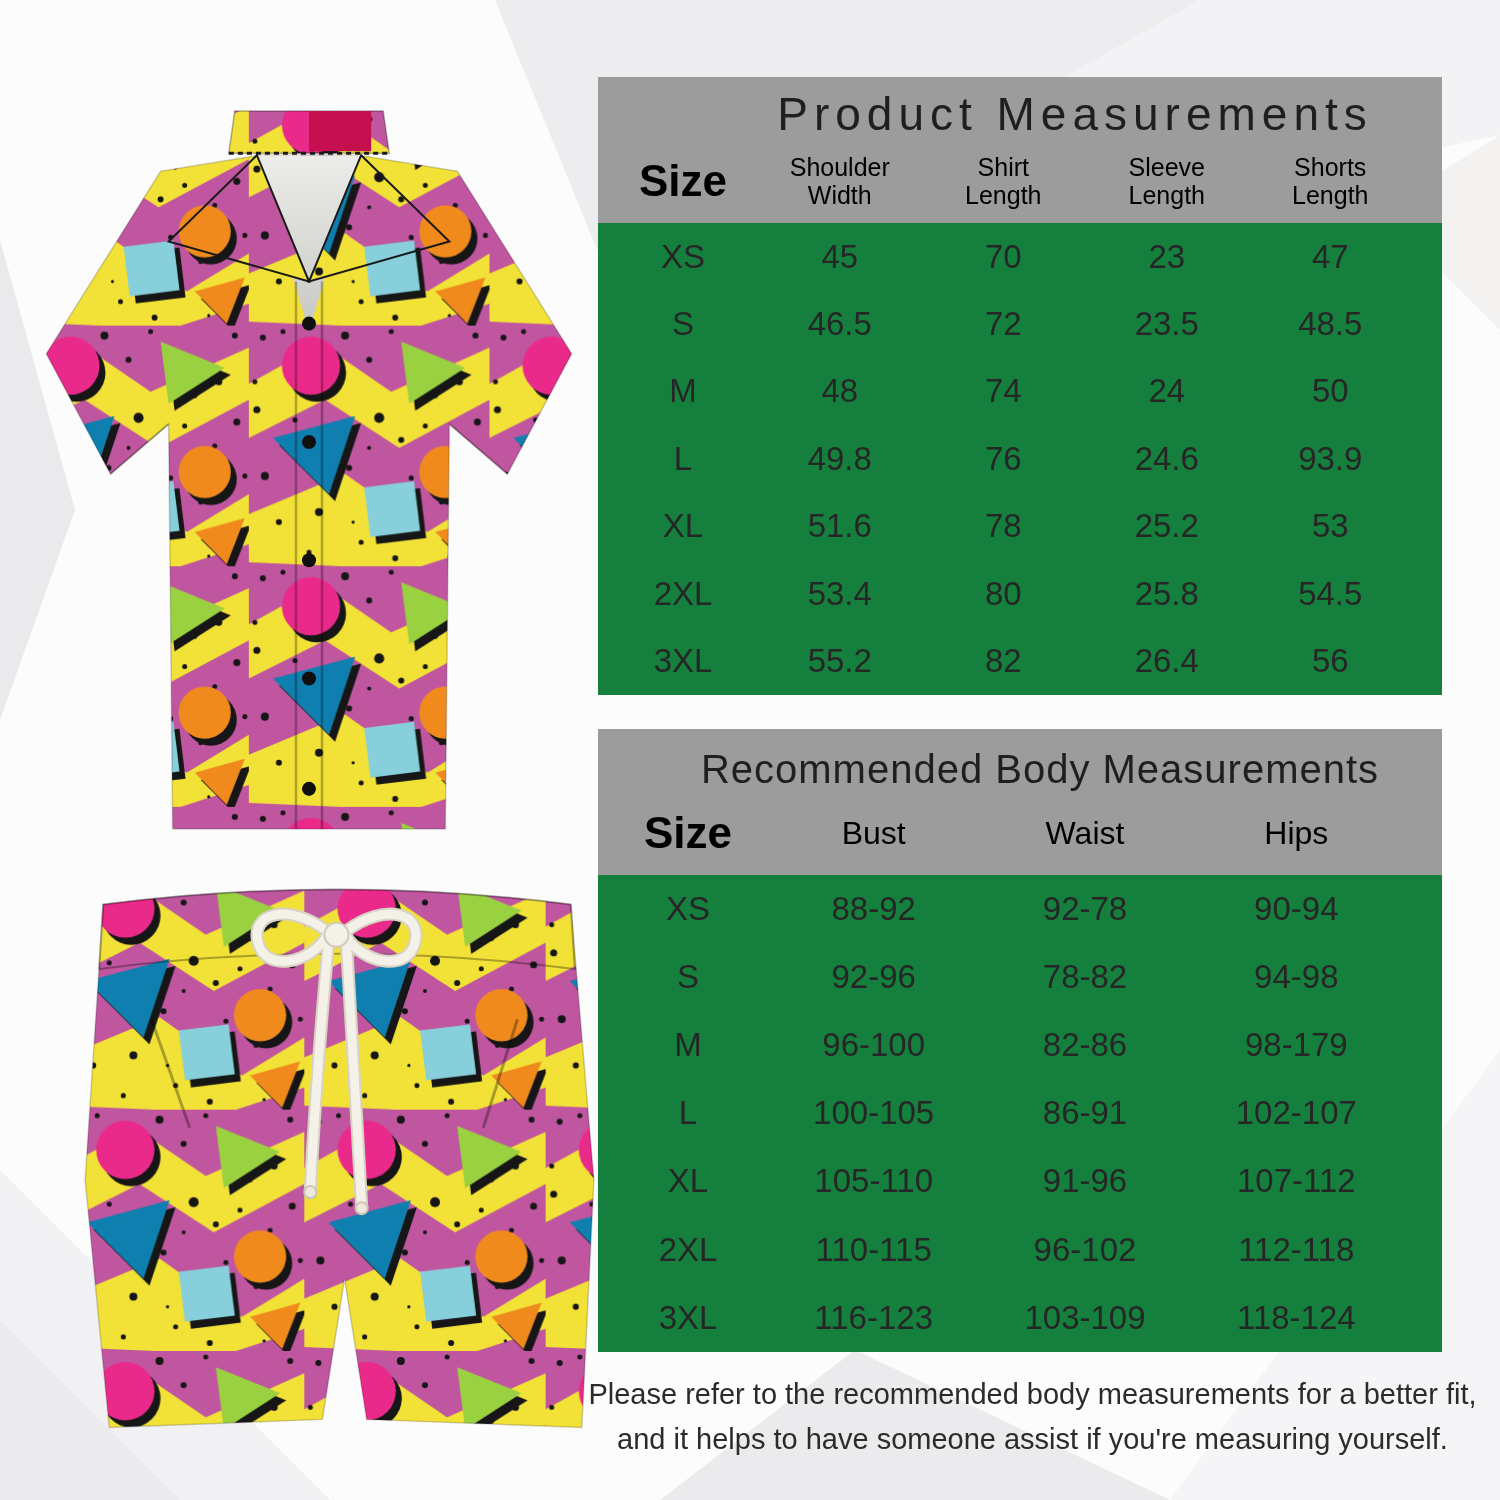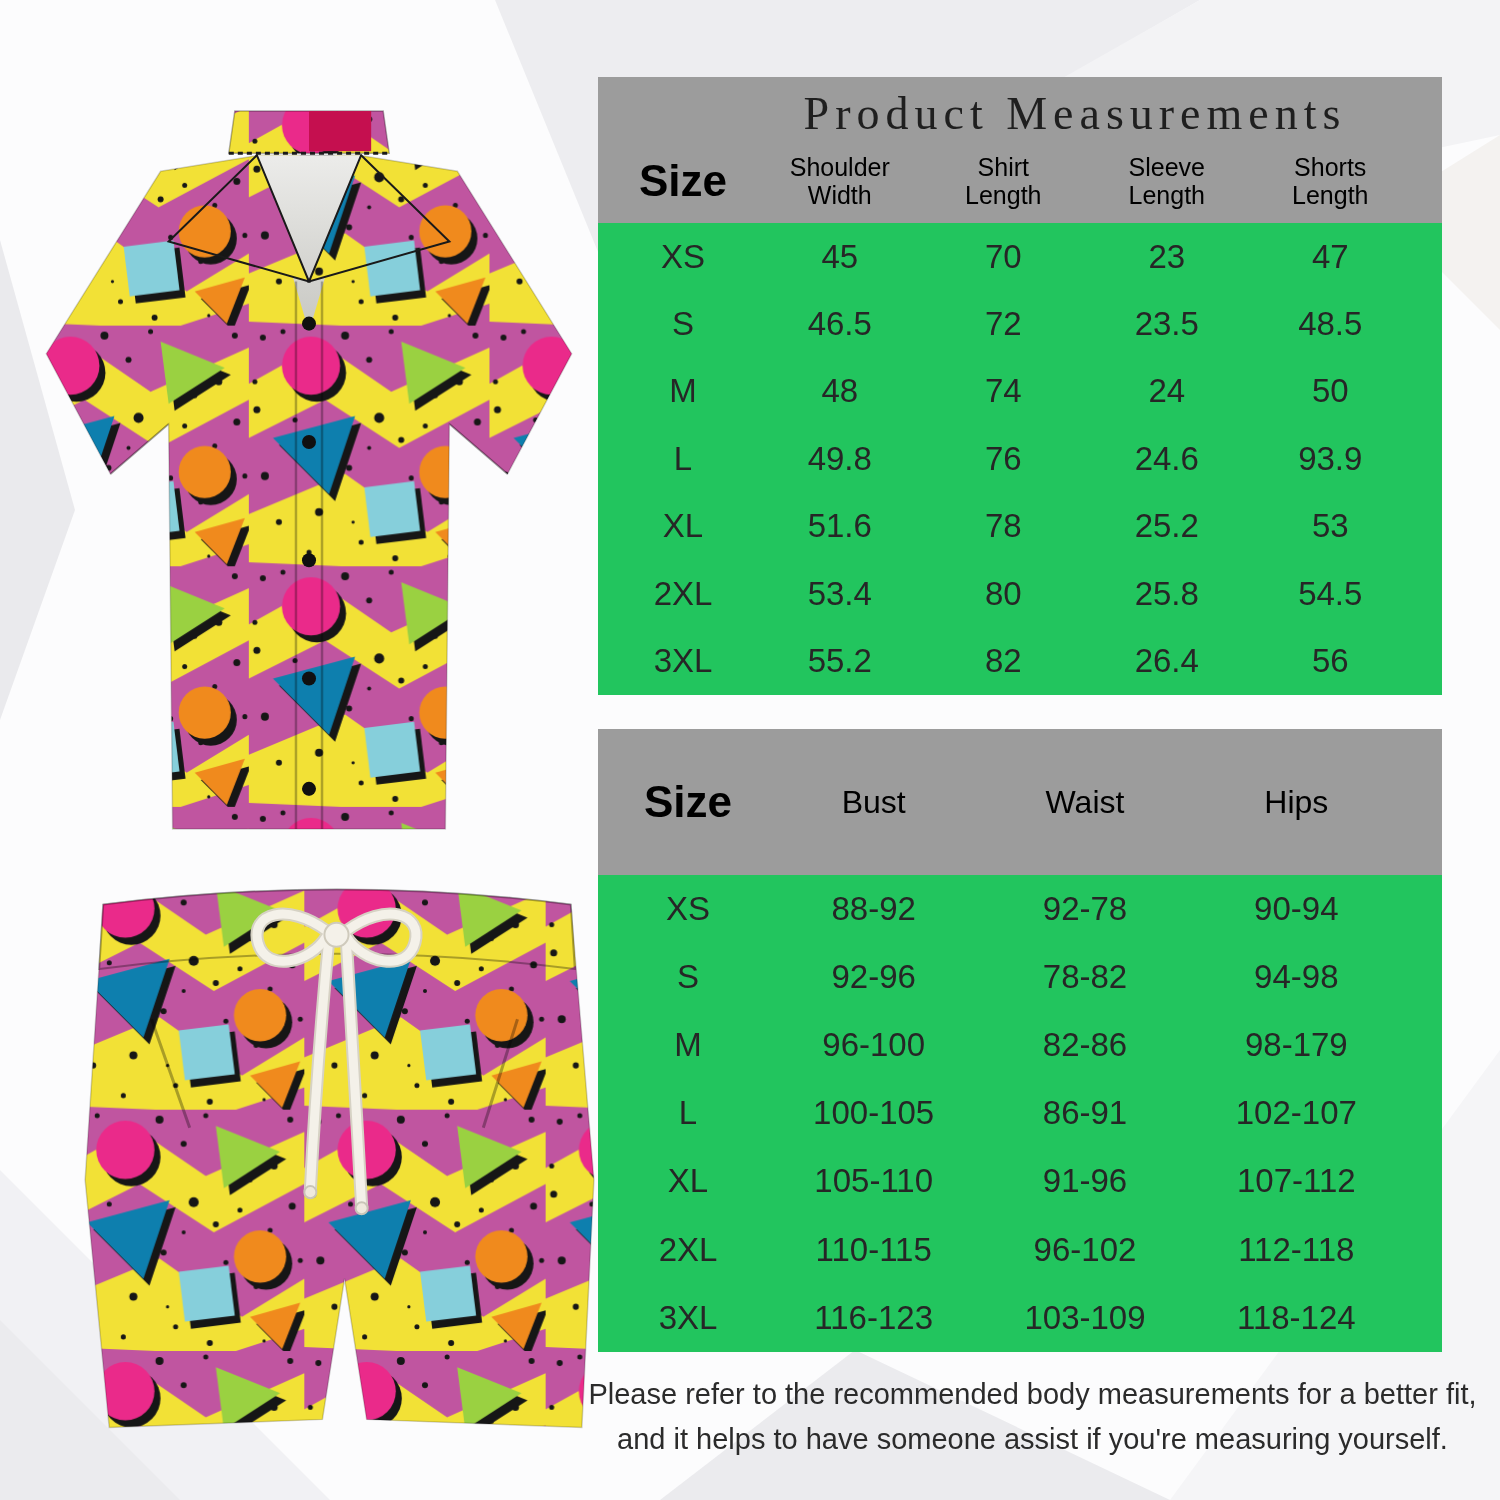--- a/index.html
+++ b/index.html
@@ -11,23 +11,23 @@
   
   .shirt-wrap{position:absolute;left:8px;top:85px;width:602px;height:762px;}
   .shorts-wrap{position:absolute;left:63px;top:868px;width:548px;height:594px;}
   .shirt-wrap svg,.shorts-wrap svg{width:100%;height:100%;display:block;}
 
   
   .size-table{position:absolute;left:598px;width:844px;}
   .t1{top:77px;}
   .t2{top:729px;}
   .tbl-header{background:#9c9c9c;height:146px;display:flex;flex-direction:column;}
-  .tbl-body{background:#22c55e;}
+  .tbl-body{background:#15803d;}
   .t1 .tbl-title{font-size:46px;letter-spacing:6px;font-weight:500;text-align:center;
-                 padding:12px 0 0 110px;color:#1f1f1f;line-height:1.1;font-family:Liberation Serif, serif;}
+                 padding:12px 0 0 110px;color:#1f1f1f;line-height:1.1;}
   .t2 .tbl-title{font-size:40px;letter-spacing:1px;font-weight:500;text-align:center;
                  padding:18px 0 0 40px;color:#1f1f1f;line-height:1.1;}
   .head-row{flex:1;display:grid;align-items:center;text-align:center;color:#000000;}
   .t1 .head-row,.t1 .data-row{grid-template-columns:150px 1fr 1fr 1fr 1fr;padding:0 30px 0 10px;}
   .t2 .head-row,.t2 .data-row{grid-template-columns:160px 1fr 1fr 1fr;padding:0 40px 0 10px;}
   .size-label{font-size:44px;font-weight:bold;}
   .col-label{font-size:25px;line-height:1.15;width:130px;justify-self:center;}
   .t2 .col-label{font-size:32px;width:auto;}
   .data-row{display:grid;align-items:center;text-align:center;}
   .t1 .data-row{height:67.4px;}
@@ -227,20 +227,21 @@
           <div class="cell">55.2</div>
           <div class="cell">82</div>
           <div class="cell">26.4</div>
           <div class="cell">56</div>
         </div>
       </div>
   </section>
 
   <section class="size-table t2">
     <div class="tbl-header">
+      <div class="tbl-title">Recommended Body Measurements</div>
       <div class="head-row">
         <div class="size-label">Size</div>
         <div class="col-label">Bust</div>
         <div class="col-label">Waist</div>
         <div class="col-label">Hips</div>
       </div>
     </div>
     <div class="tbl-body">
 
         <div class="data-row">

